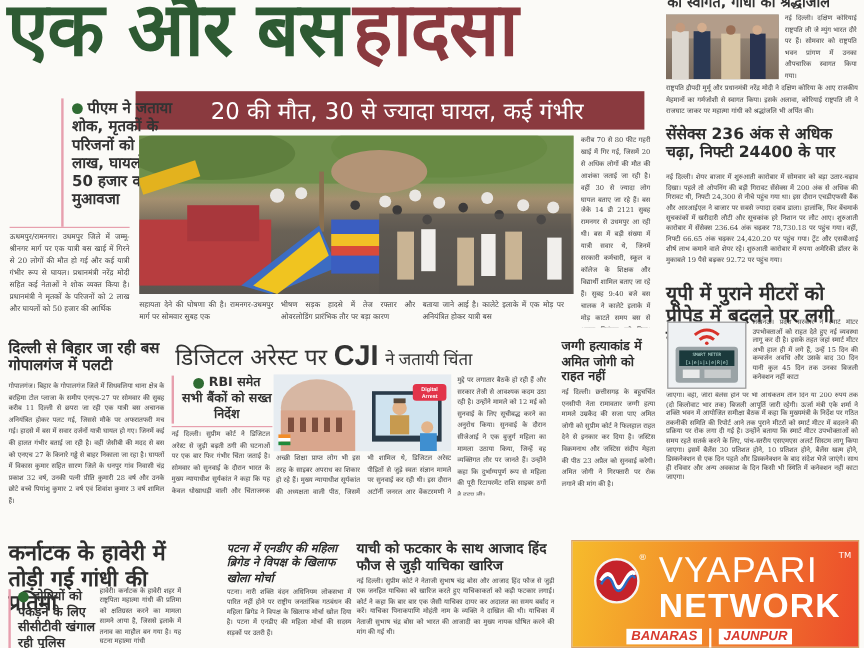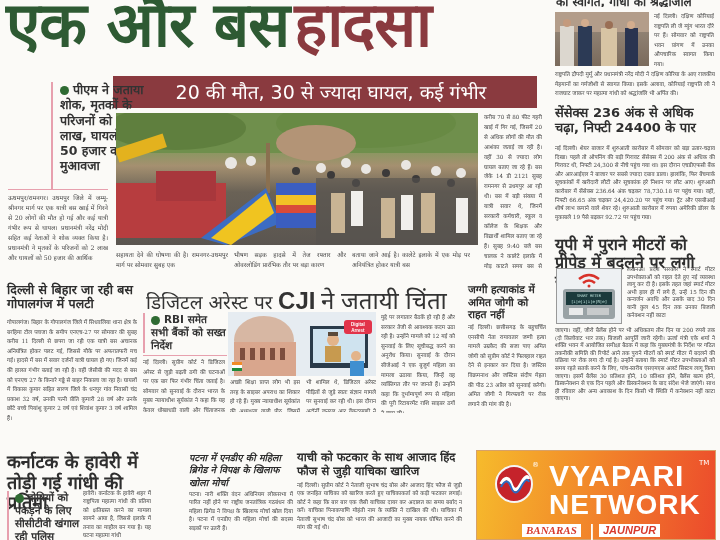--- a/index.html
+++ b/index.html
@@ -122,24 +122,24 @@
 </div>
 <div class="abs body-text" style="left:627px; top:266px; width:88px; height:60px; font-size:5.6px; line-height:7.6px;">लखनऊ। प्रदेश सरकार ने स्मार्ट मीटर उपभोक्ताओं को राहत देते हुए नई व्यवस्था लागू कर दी है। इसके तहत जहां स्मार्ट मीटर अभी हाल ही में लगे हैं, उन्हें 15 दिन की कन्वर्जन अवधि और उसके बाद 30 दिन यानी कुल 45 दिन तक उनका बिजली कनेक्शन नहीं काटा</div>
 <div class="abs body-text" style="left:555px; top:327px; width:160px; height:88px; font-size:5.6px; line-height:7.6px;">जाएगा। वहीं, जीरो बैलेंस होने पर भी अधिकतम तीन दिन या 200 रुपये तक (दो किलोवाट भार तक) बिजली आपूर्ति जारी रहेगी। ऊर्जा मंत्री एके शर्मा ने शक्ति भवन में आयोजित समीक्षा बैठक में कहा कि मुख्यमंत्री के निर्देश पर गठित तकनीकी समिति की रिपोर्ट आने तक पुराने मीटरों को स्मार्ट मीटर में बदलने की प्रक्रिया पर रोक लगा दी गई है। उन्होंने बताया कि स्मार्ट मीटर उपभोक्ताओं को समय रहते सतर्क करने के लिए, पांच-स्तरीय एसएमएस अलर्ट सिस्टम लागू किया जाएगा। इसमें बैलेंस 30 प्रतिशत होने, 10 प्रतिशत होने, बैलेंस खत्म होने, डिस्कनेक्शन से एक दिन पहले और डिस्कनेक्शन के बाद संदेश भेजे जाएंगे। साथ ही रविवार और अन्य अवकाश के दिन किसी भी स्थिति में कनेक्शन नहीं काटा जाएगा।</div>
 
 <div class="abs h-sub" style="left:7px; top:283px; width:130px; height:34px; font-size:12.5px;">दिल्ली से बिहार जा रही बस गोपालगंज में पलटी</div>
 <div class="abs body-text" style="left:7px; top:318px; width:130px; height:116px; font-size:5.6px; line-height:9.6px;">गोपालगंज। बिहार के गोपालगंज जिले में सिधवलिया थाना क्षेत्र के बरहिमा टोल प्लाजा के समीप एनएच-27 पर सोमवार की सुबह करीब 11 दिल्ली से छपरा जा रही एक यात्री बस अचानक अनियंत्रित होकर पलट गई, जिससे मौके पर अफरातफरी मच गई। हादसे में बस में सवार दर्जनों यात्री घायल हो गए। जिनमें कई की हालत गंभीर बताई जा रही है। वहीं जेसीबी की मदद से बस को एनएच 27 के किनारे गड्ढे से बाहर निकाला जा रहा है। घायलों में विकास कुमार सहित सारण जिले के धनपुर गांव निवासी चंद्र प्रकाश 32 वर्ष, उनकी पत्नी प्रीति कुमारी 28 वर्ष और उनके छोटे बच्चे पियांशु कुमार 2 वर्ष एवं शिवांश कुमार 3 वर्ष शामिल हैं।</div>
 
 <div class="abs" style="left:146px; top:283px; width:310px; height:30px; white-space:nowrap; font-weight:bold; color:#333;">
   <span style="font-family:'DejaVu Sans',sans-serif; font-size:19px; font-weight:normal;">डिजिटल अरेस्ट पर</span>
   <span style="font-family:'Liberation Sans',sans-serif; font-size:24px; font-weight:bold;">CJI</span>
-  <span style="font-family:Liberation Sans, sans-serif; font-size:24px; font-weight:normal;">ने जतायी चिंता</span>
-</div>
-
-<div class="abs kicker" style="left:143px; top:313px; width:84px; height:40px; padding-left:6px; font-size:10.5px; line-height:1.22;">
+  <span style="font-family:Liberation Serif, serif; font-size:14px; font-weight:normal;">ने जतायी चिंता</span>
+</div>
+
+<div class="abs kicker" style="left:143px; top:313px; width:84px; height:40px; padding-left:6px; font-size:10.5px; line-height:1.22;text-align:center;">
   <span class="dot"></span><span>RBI समेत सभी बैंकों को सख्त निर्देश</span>
 </div>
 <div class="abs" style="left:143px; top:355px; width:84px; height:1px; background:#e7a0ae;"></div>
 
 <div class="abs" style="left:228px; top:312px; width:148px; height:64px; background:#e6ecf1; overflow:hidden;">
   <svg width="148" height="64" viewBox="0 0 148 64">
     <ellipse cx="36" cy="28" rx="30" ry="24" fill="#d7b7a3"></ellipse>
     <rect x="6" y="30" width="62" height="34" fill="#d9a68d"></rect>
     <g fill="#7d4e3e">
         <rect x="12" y="36" width="5" height="12"></rect>
@@ -185,19 +185,19 @@
 <div class="abs body-text" style="left:297px; top:481px; width:165px; height:59px; font-size:5.6px; line-height:8.4px;">नई दिल्ली। सुप्रीम कोर्ट ने नेताजी सुभाष चंद्र बोस और आजाद हिंद फौज से जुड़ी एक जनहित याचिका को खारिज करते हुए याचिकाकर्ता को कड़ी फटकार लगाई। कोर्ट ने कहा कि बार बार एक जैसी याचिका दायर कर अदालत का समय बर्बाद न करें। याचिका पिनाकपाणि मोहंती नाम के व्यक्ति ने दाखिल की थी। याचिका में नेताजी सुभाष चंद्र बोस को भारत की आजादी का मुख्य नायक घोषित करने की मांग की गई थी।</div>
 
 <div class="abs" style="left:476px; top:450px; width:240px; height:90px; background:linear-gradient(100deg,#f6bb2c 0%,#f28a2a 45%,#ec4a2c 100%); border:1px solid #d6a16a;">
   <div class="abs" style="left:18px; top:14px; width:38px; height:38px; border-radius:50%; background:#c5232b; border:2px solid #f5f5f5; overflow:hidden;">
     <svg width="34" height="34" viewBox="0 0 34 34">
       <path d="M4 17 Q10 6 14 17 T24 17 T32 12" stroke="#ffffff" stroke-width="3.5" fill="none"></path>
       <path d="M4 20 Q10 9 14 20 T24 20 T32 15" stroke="#2a6bc2" stroke-width="2" fill="none"></path>
     </svg>
   </div>
   <span class="abs" style="left:55px; top:10px; font-size:7px; color:#fff;">®</span>
-  <span class="abs" style="left:72px; top:10px; font-family:'Liberation Sans',sans-serif; font-weight:bold; font-size:30px; color:#fff; letter-spacing:1px; line-height:1;">VYAPARI</span>
+  <span class="abs" style="left:72px; top:10px; font-family:'Liberation Sans',sans-serif; font-weight:normal; font-size:30px; color:#fff; letter-spacing:1px; line-height:1;">VYAPARI</span>
   <span class="abs" style="left:222px; top:8px; font-size:7px; color:#fff;">TM</span>
   <span class="abs" style="left:72px; top:40px; font-family:'Liberation Sans',sans-serif; font-weight:bold; font-size:28px; color:#fff; letter-spacing:1px; line-height:1;">NETWORK</span>
-  <span class="abs" style="left:45px; top:73px; background:#fff; color:#d73a2e; font-family:Liberation Serif, serif; font-weight:bold; font-style:italic; font-size:11px; padding:0 4px; line-height:13px;">BANARAS</span>
+  <span class="abs" style="left:45px; top:73px; background:#fff; color:#d73a2e; font-family:Liberation Sans, sans-serif; font-weight:bold; font-style:italic; font-size:11px; padding:0 4px; line-height:13px;">BANARAS</span>
   <span class="abs" style="left:112px; top:70px; color:#fff; font-size:16px; font-weight:bold;">|</span>
   <span class="abs" style="left:122px; top:73px; background:#fff; color:#d73a2e; font-family:'Liberation Sans',sans-serif; font-weight:bold; font-style:italic; font-size:11px; padding:0 4px; line-height:13px;">JAUNPUR</span>
 </div>
 
 </body></html>

